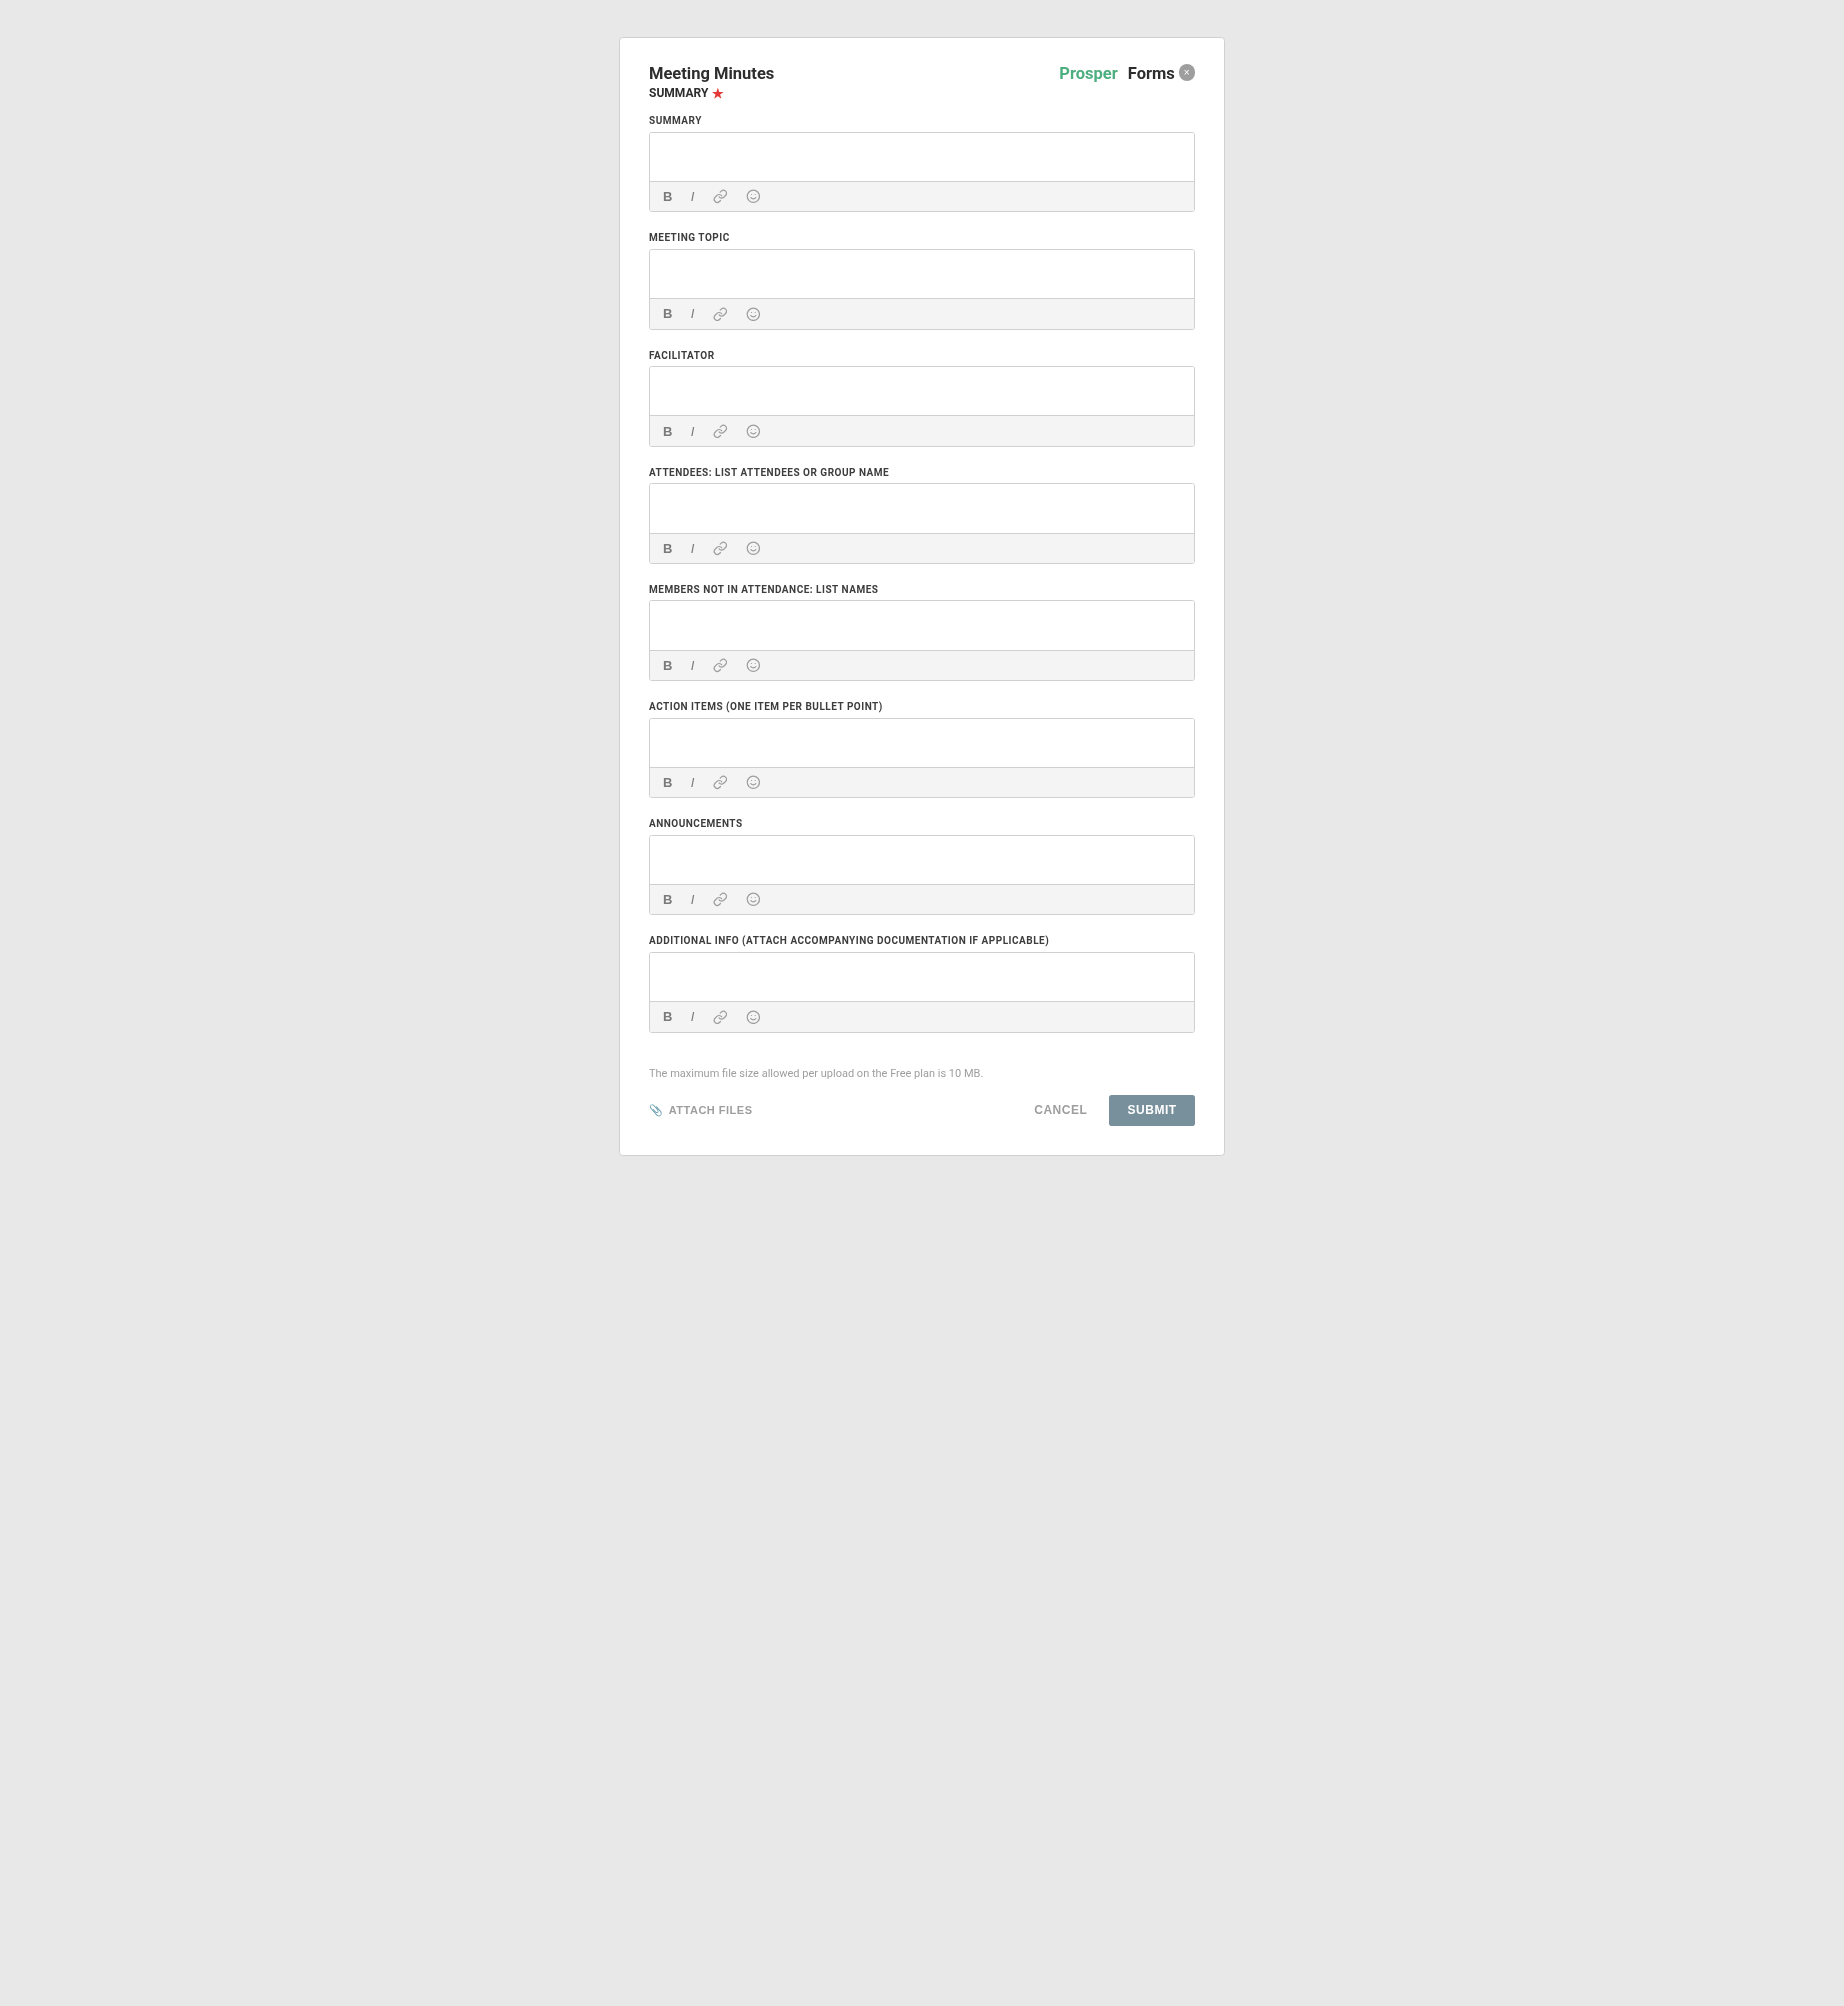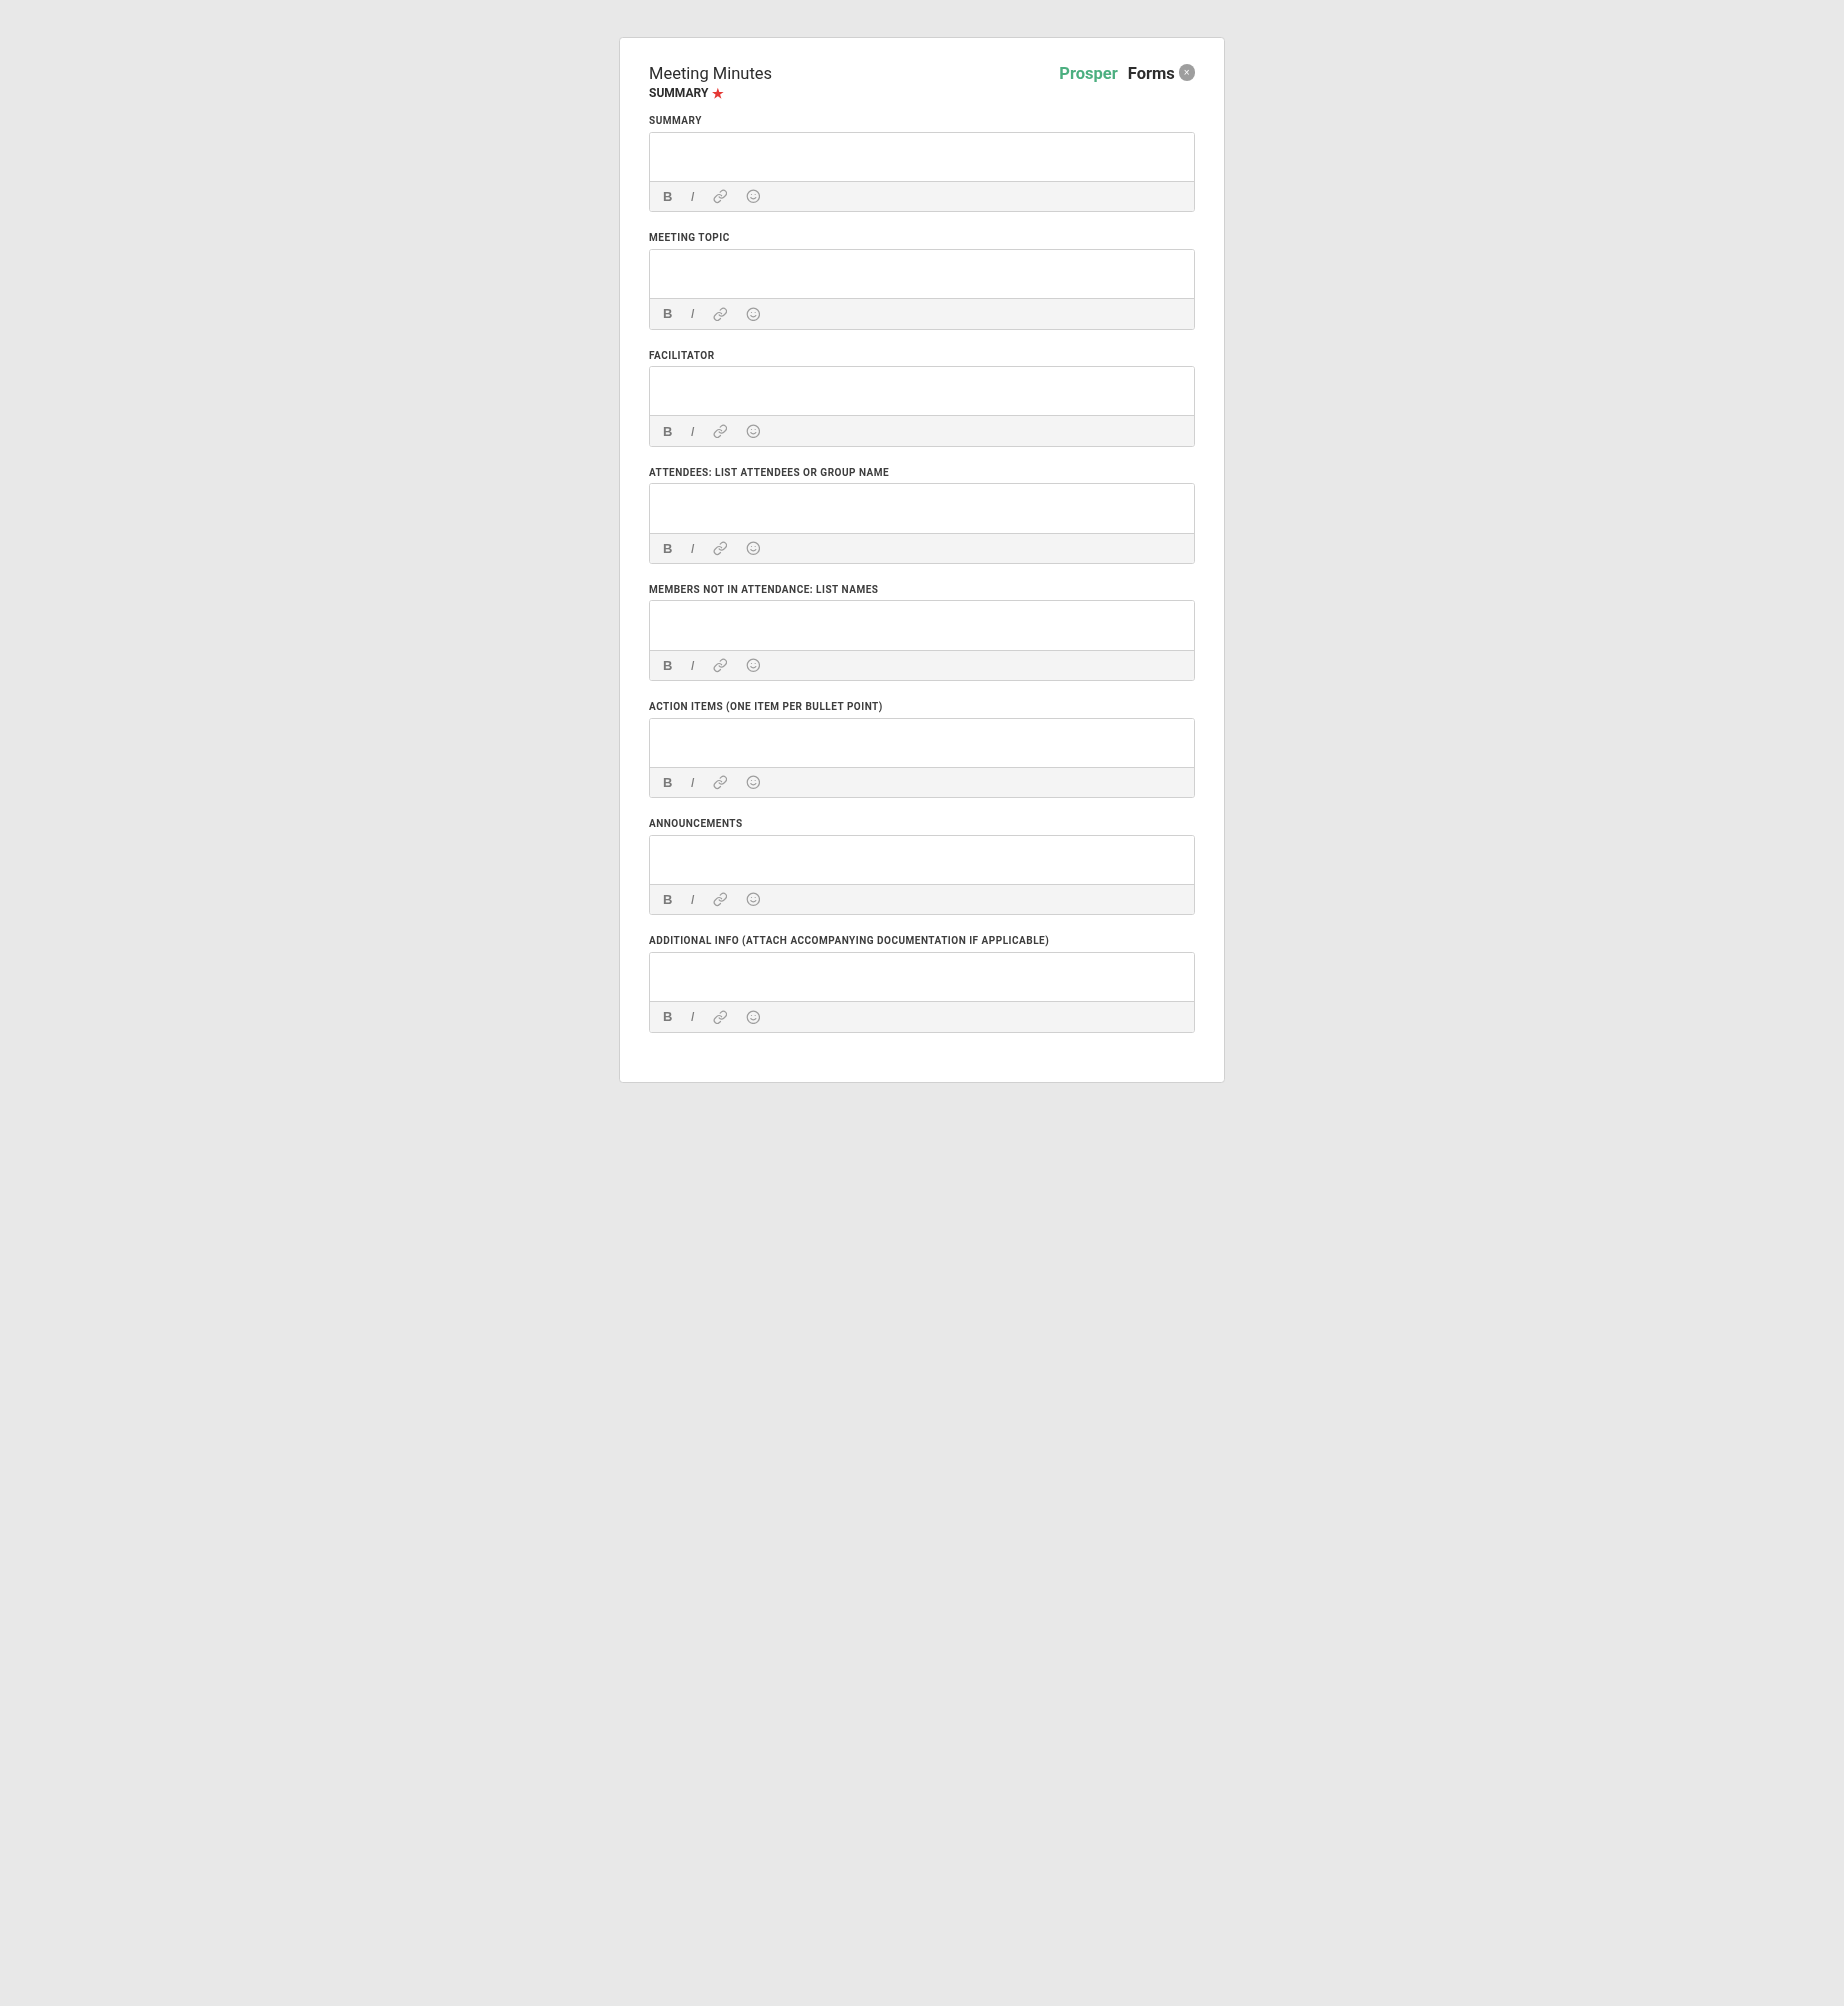--- a/index.html
+++ b/index.html
@@ -29,21 +29,21 @@
 
     .header {
       display: flex;
       justify-content: space-between;
       align-items: flex-start;
       margin-bottom: 14.7px;
     }
 
     .form-title {
       font-size: 16.5px;
-      font-weight: 400;
+      font-weight: 700;
       color: #2d2d2d;
       line-height: 1.2;
     }
 
     .form-subtitle {
       font-size: 12px;
       font-weight: 700;
       color: #2d2d2d;
       display: flex;
       align-items: center;
@@ -437,14 +437,27 @@
                 <path d="M8 14s1.5 2 4 2 4-2 4-2"></path>
                 <line x1="9" y1="9" x2="9.01" y2="9"></line>
                 <line x1="15" y1="9" x2="15.01" y2="9"></line>
               </svg>
             </button>
           </div>
         </div>
       </div>
     </div>
 
+  <div class="footer-section">
+    <div class="file-size-note">The maximum file size allowed per upload on the Free plan is 10 MB.</div>
+    <div class="footer-actions">
+      <button class="attach-btn">
+        <span>📎</span>
+        <span>ATTACH FILES</span>
+      </button>
+      <div class="footer-right">
+        <button class="cancel-btn">CANCEL</button>
+        <button class="submit-btn">SUBMIT</button>
+      </div>
+    </div>
+  </div>
 </div>
 
 
 </body></html>

